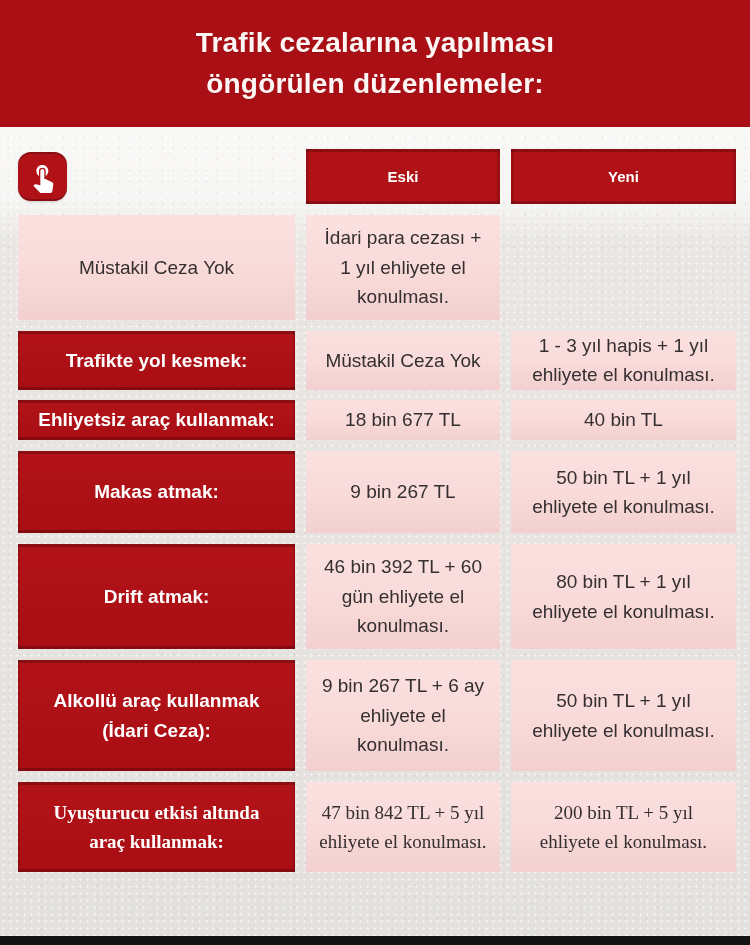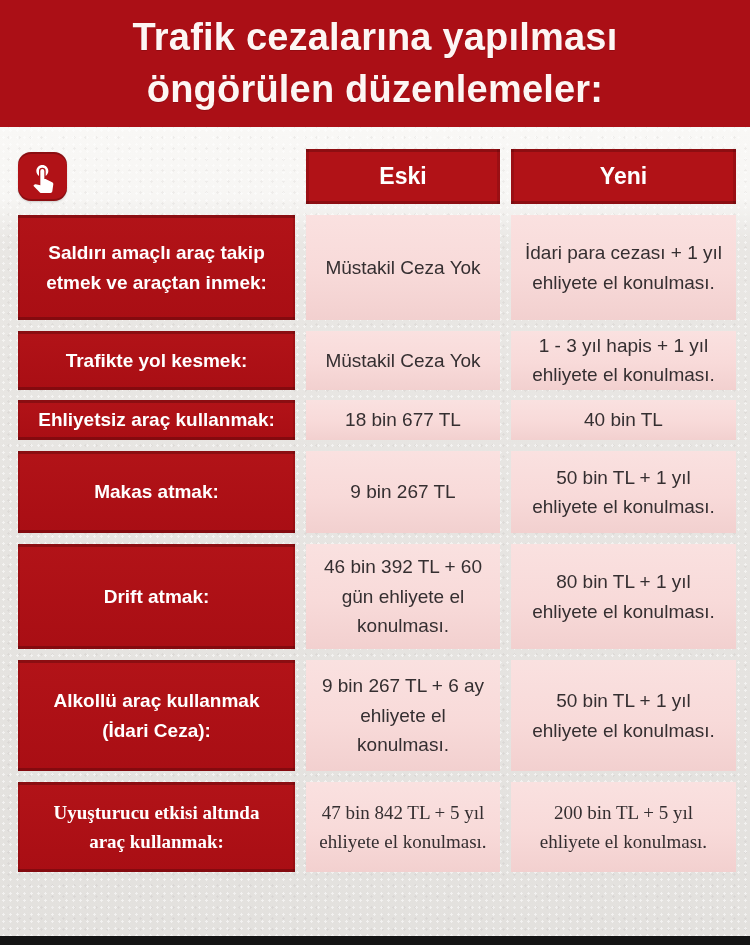--- a/index.html
+++ b/index.html
@@ -22,21 +22,21 @@
   }
   .banner {
     height: 127px;
     background: #ab0f16;
     color: #fdf6f4;
     display: flex; flex-direction: column;
     align-items: center; justify-content: center;
     gap: 9px;
   }
   .banner .line {
-    font-size: 38px; font-weight: bold; letter-spacing: .2px;
+    font-size: 28px; font-weight: bold; letter-spacing: .2px;
     text-shadow: 0 1px 0 rgba(0,0,0,.15);
   }
   .content {
     position: absolute; top: 127px; left: 0; right: 0; bottom: 9px;
     background: linear-gradient(180deg, #f9f8f6 0px, #f7f6f4 70px, #e9e7e4 115px, #e3e1de 100%);
   }
   .header-row {
     display: grid;
     grid-template-columns: 277px 194px 225px;
     column-gap: 11px;
@@ -52,21 +52,21 @@
     display: flex; align-items: center; justify-content: center;
     box-shadow: inset 0 2px 0 rgba(0,0,0,.22), inset 0 -2px 0 rgba(0,0,0,.22),
                 0 1px 2px rgba(0,0,0,.18);
     cursor: pointer;
   }
   .tap-badge svg { width: 32px; height: 32px; fill: #ffffff; }
   .col-head {
     height: 55px;
     background: #b11217;
     color: #ffffff;
-    font-size: 23px; font-weight: bold;
+    font-size: 15px; font-weight: bold;
     display: flex; align-items: center; justify-content: center;
     box-shadow: inset 0 3px 0 rgba(0,0,0,.2), inset 0 -3px 0 rgba(0,0,0,.2),
                 inset 3px 0 0 rgba(0,0,0,.12), inset -3px 0 0 rgba(0,0,0,.12);
   }
   .rows {
     margin: 11px 0 0 18px;
     display: flex; flex-direction: column;
     gap: 11px;
     position: relative; z-index: 2;
   }
@@ -127,21 +127,20 @@
         </svg>
       </div>
     </div>
     <div class="col-head">Eski</div>
     <div class="col-head">Yeni</div>
   </div>
 
   <div class="rows">
 
     <div class="row">
-      <div class="cell-label">Saldırı amaçlı araç takip etmek ve araçtan inmek:</div>
       <div class="cell-val">Müstakil Ceza Yok</div>
       <div class="cell-val">İdari para cezası + 1 yıl ehliyete el konulması.</div>
     </div>
 
     <div class="row">
       <div class="cell-label">Trafikte yol kesmek:</div>
       <div class="cell-val">Müstakil Ceza Yok</div>
       <div class="cell-val">1 - 3 yıl hapis + 1 yıl ehliyete el konulması.</div>
     </div>
 

